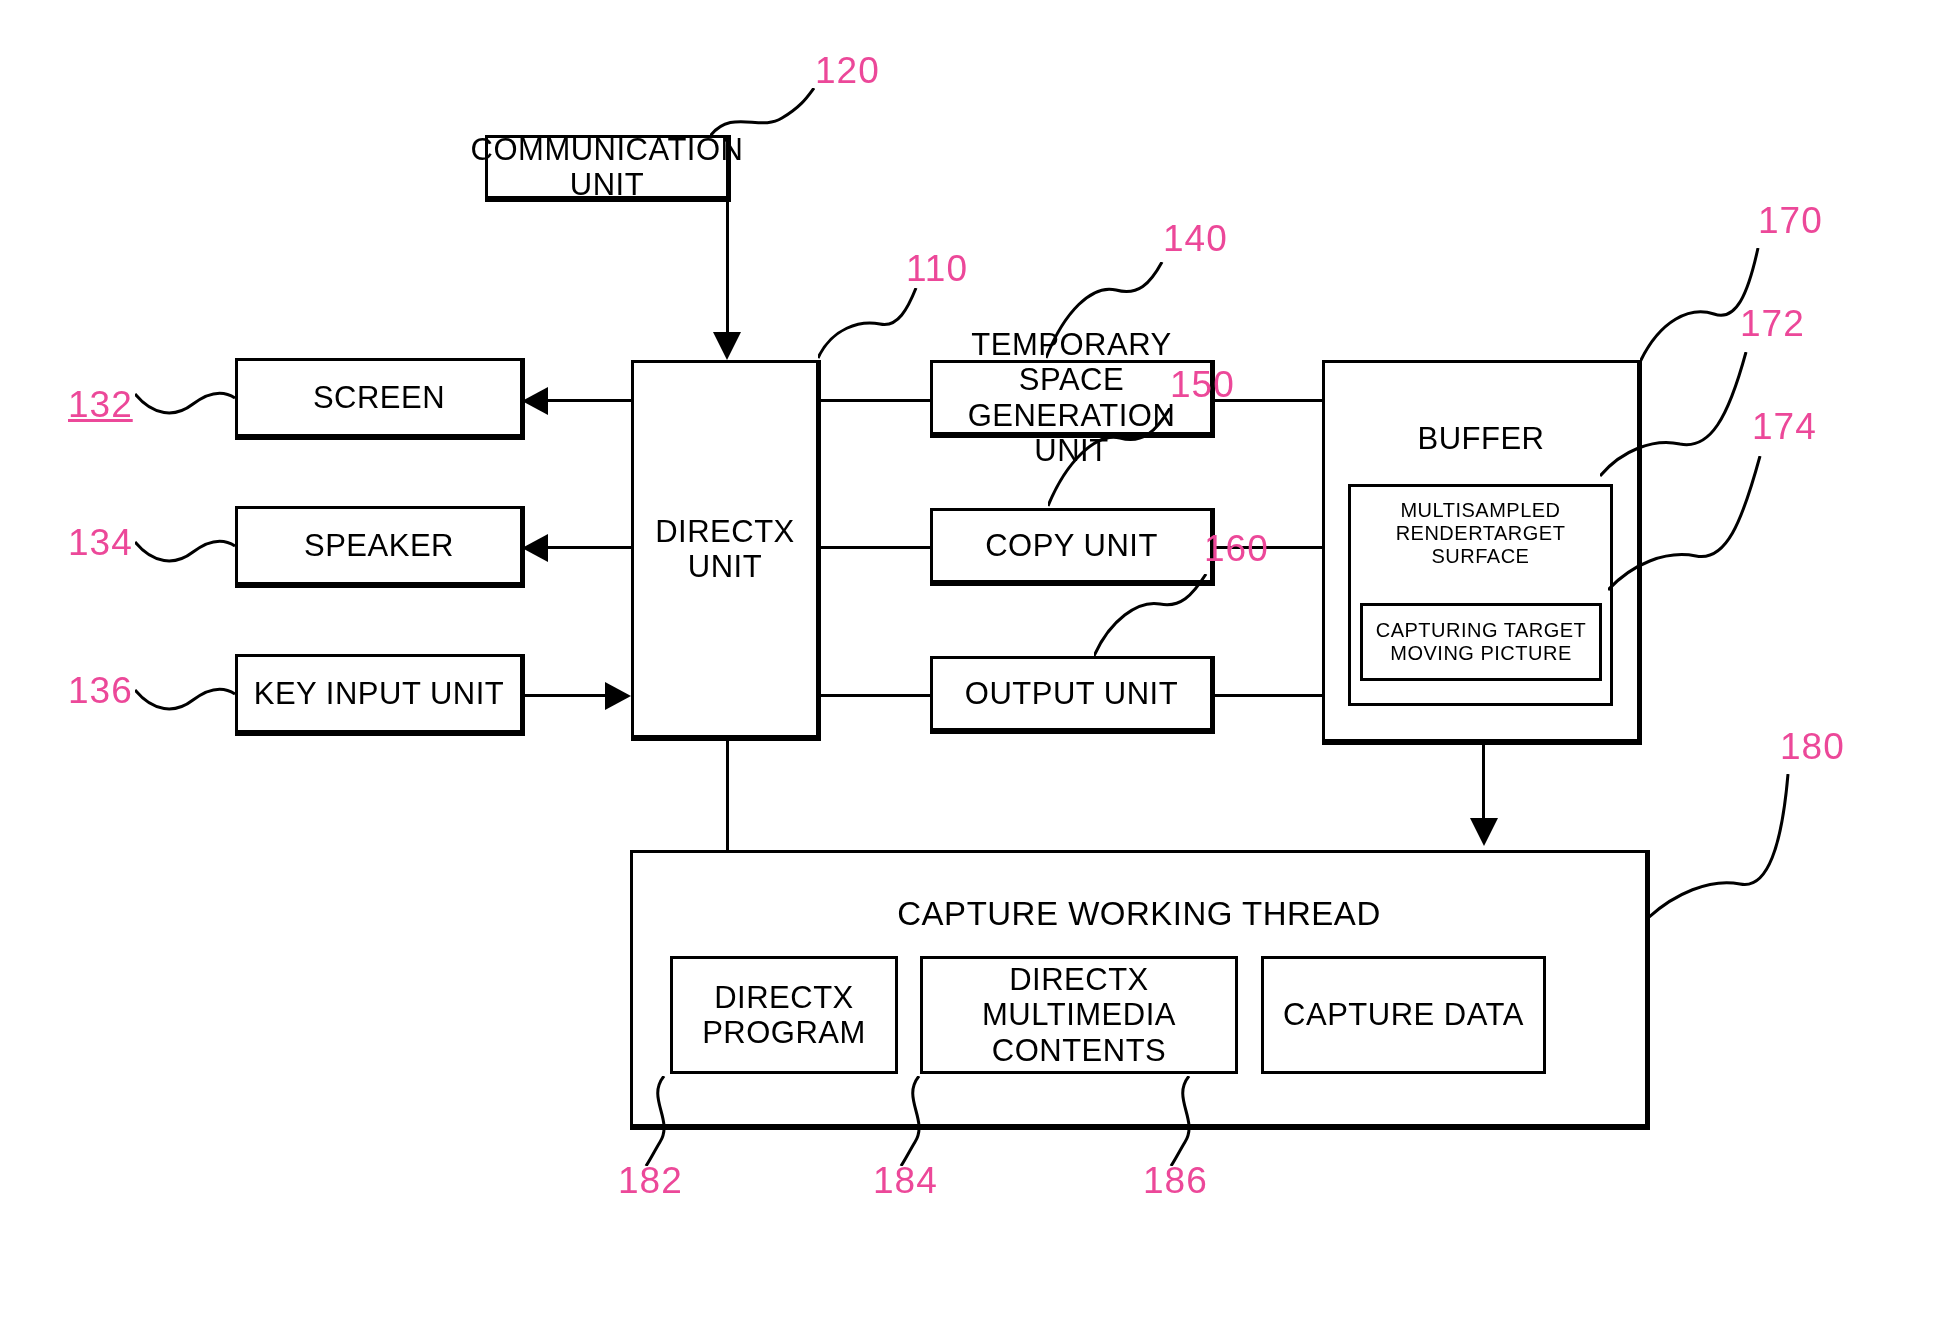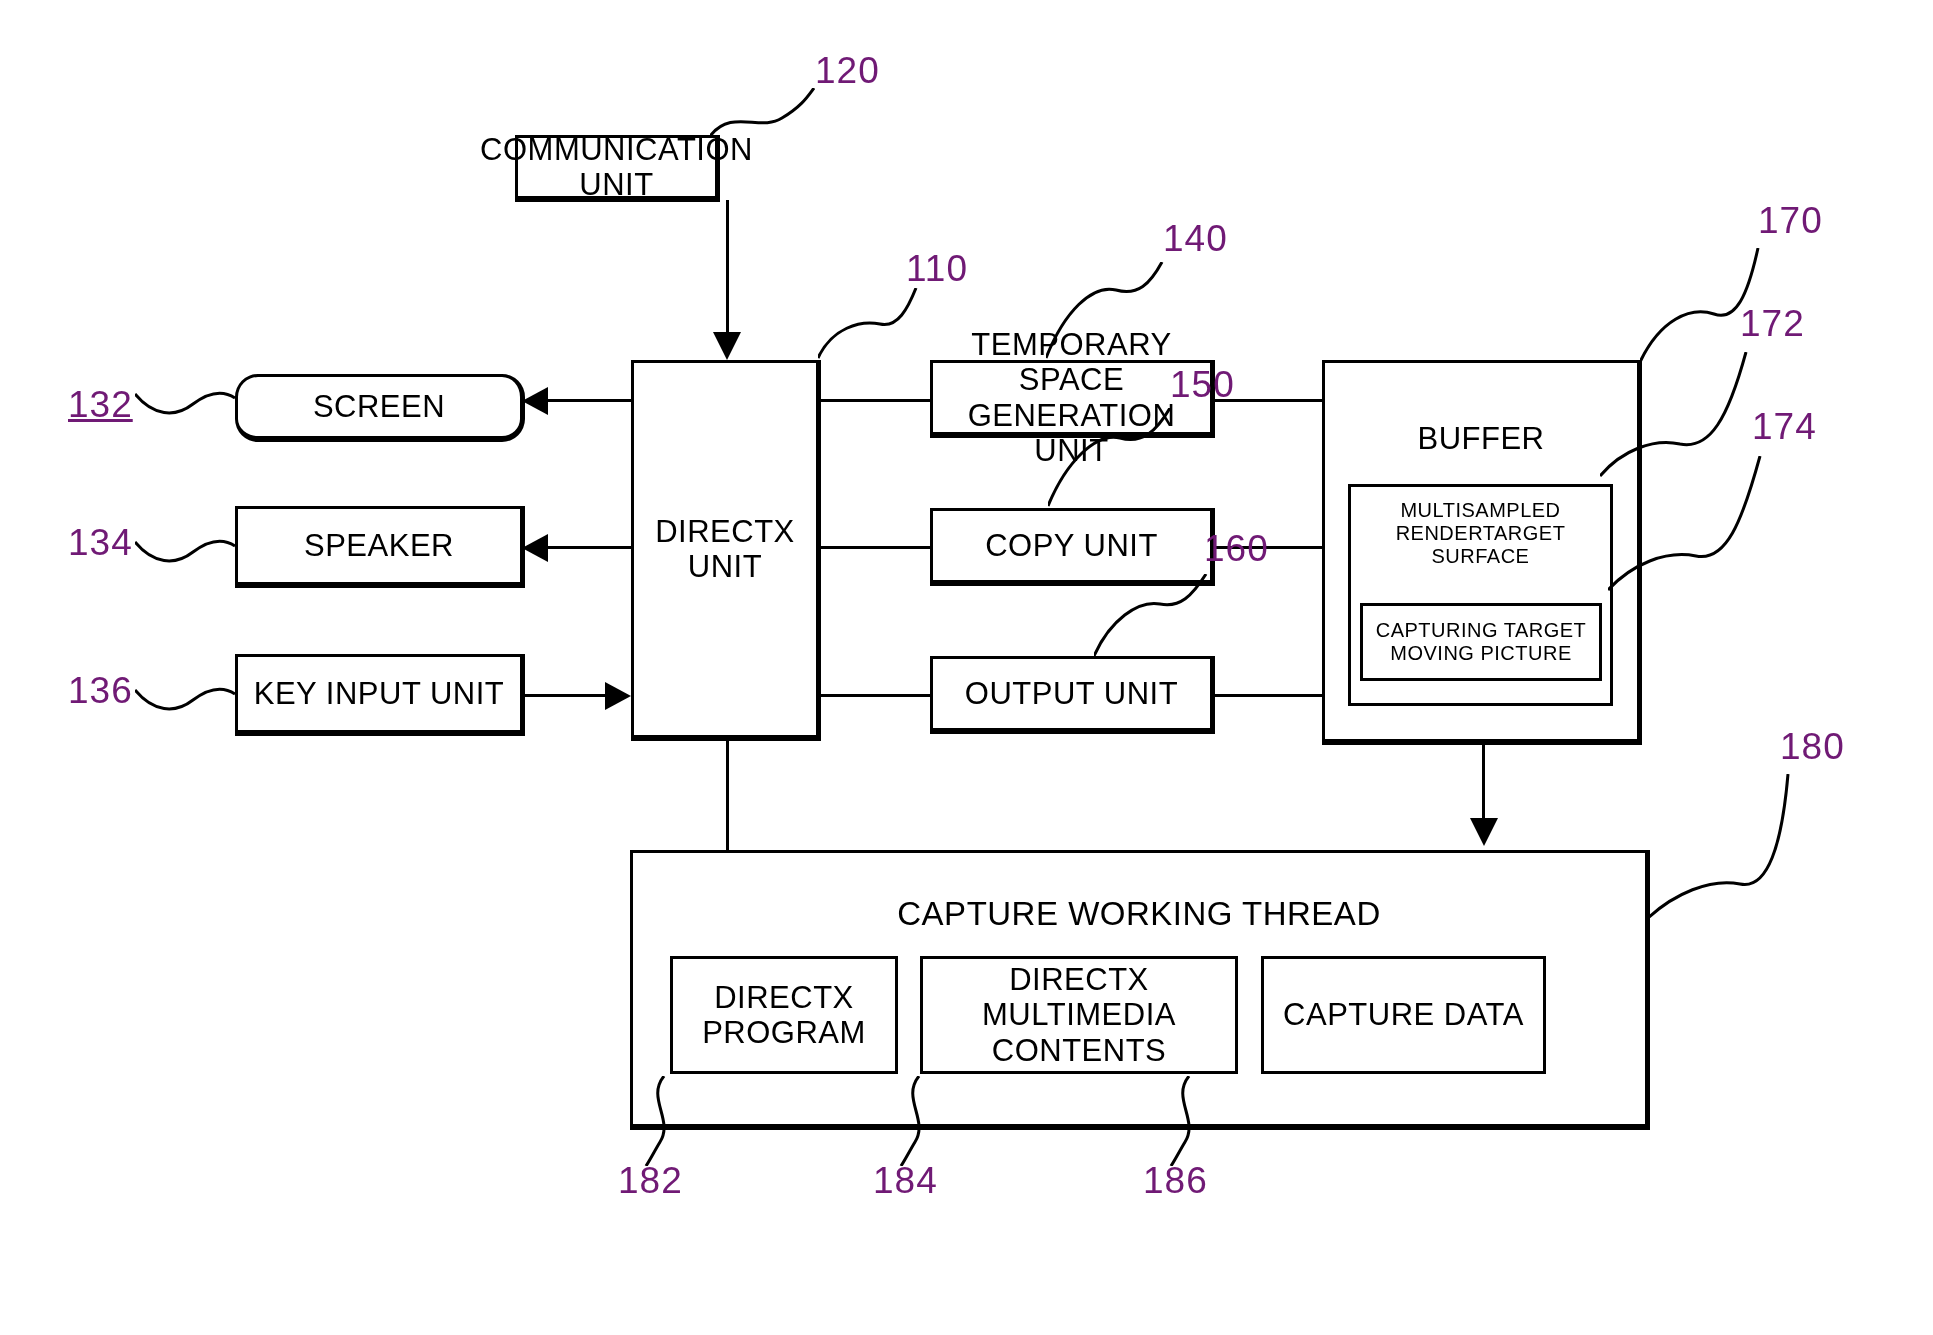--- a/index.html
+++ b/index.html
@@ -73,21 +73,21 @@
     border-right: 14px solid transparent;
     border-top: 28px solid #000;
   }
 
   
   .ref {
     position: absolute;
     font-size: 37px;
     letter-spacing: 1px;
     white-space: nowrap;
-    color: #701a75;
+    color: #ec4899;
   }
 
   
   .leader {
     position: absolute;
     pointer-events: none;
   }
   .leader path {
     fill: none;
     stroke: #000;
@@ -124,31 +124,31 @@
 
   <div class="hline" style="left:818px; top:694px; width:115px;"></div>
 
   <div class="hline" style="left:1212px; top:694px; width:113px;"></div>
 
   <div class="vline" style="left:726px; top:740px; height:112px;"></div>
 
   <div class="vline" style="left:1482px; top:742px; height:80px;"></div>
   <div class="arrow-down" style="left:1470px; top:818px;"></div>
 
-  <div class="box shadow t31" style="left:485px; top:135px; width:205px; height:67px;margin-left:30px;">
+  <div class="box shadow t31" style="left:485px; top:135px; width:246px; height:67px;">
     <span class="label">COMMUNICATION
 UNIT</span>
   </div>
 
   <div class="box shadow t31" style="left:631px; top:360px; width:190px; height:381px;">
     <span class="label">DIRECTX
 UNIT</span>
   </div>
 
-  <div class="box shadow t31" style="left:235px; top:374px; width:290px; height:68px;border-radius:23px;">
+  <div class="box shadow t31" style="left:235px; top:358px; width:290px; height:82px;">
     <span class="label">SCREEN</span>
   </div>
 
   <div class="box shadow t31" style="left:235px; top:506px; width:290px; height:82px;">
     <span class="label">SPEAKER</span>
   </div>
 
   <div class="box shadow t31" style="left:235px; top:654px; width:290px; height:82px;">
     <span class="label">KEY INPUT UNIT</span>
   </div>

